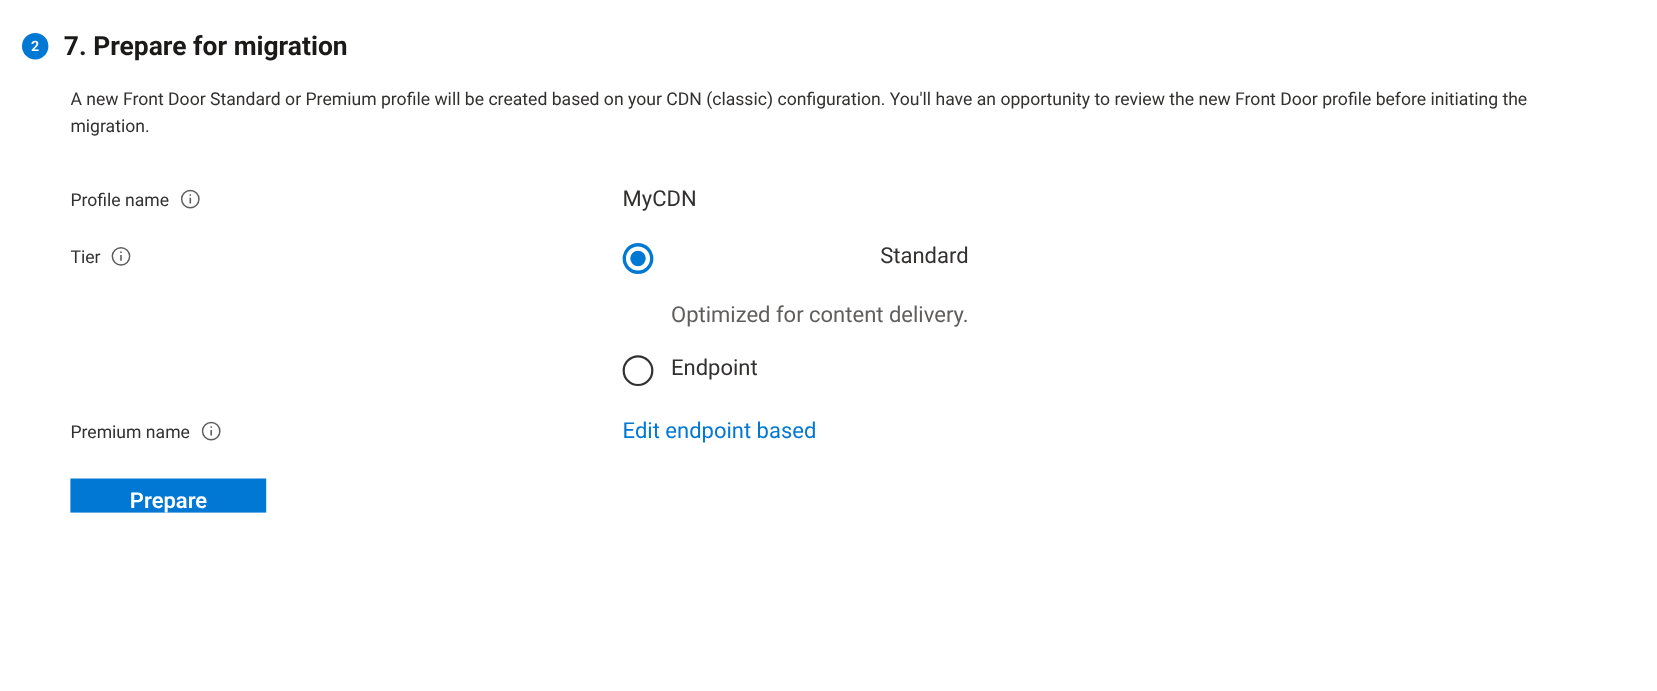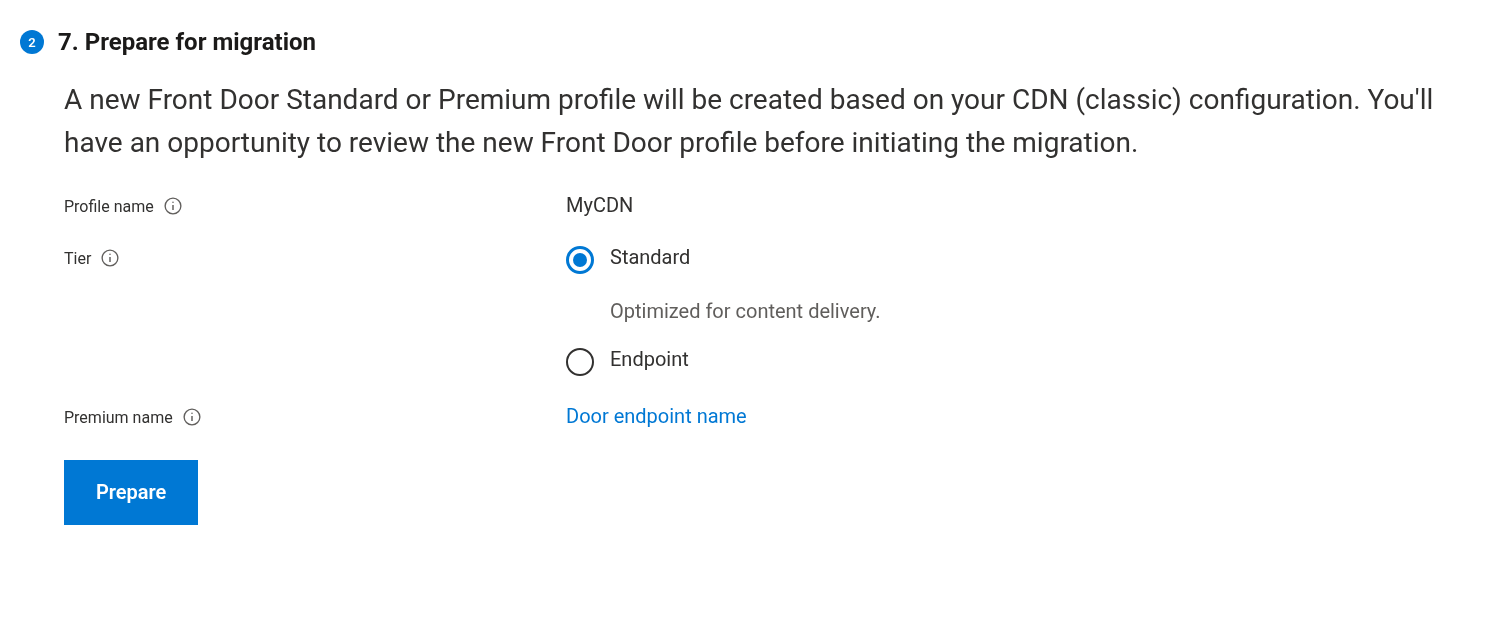--- a/index.html
+++ b/index.html
@@ -36,24 +36,24 @@
     .step-title {
       font-size: 24px;
       font-weight: 700;
       color: #1b1a19;
     }
     .content-wrap {
       padding-left: 44px;
       max-width: 1420px;
     }
     .description {
-      font-size: 28px;
+      font-size: 16px;
       line-height: 1.55;
       color: #323130;
-      margin-bottom: 28px;
+      margin-bottom: 40px;
     }
     .form-row {
       display: flex;
       align-items: flex-start;
       margin-bottom: 28px;
     }
     .form-label-col {
       width: 502px;
       flex-shrink: 0;
       display: flex;
@@ -81,20 +81,21 @@
     .radio-group {
       display: flex;
       flex-direction: column;
       gap: 24px;
     }
     .radio-option {
       display: flex;
       align-items: flex-start;
       gap: 16px;
       cursor: pointer;
+      text-align: right;
     }
     .radio-circle {
       width: 28px;
       height: 28px;
       border-radius: 50%;
       flex-shrink: 0;
       margin-top: 1px;
       position: relative;
       box-sizing: border-box;
     }
@@ -134,26 +135,26 @@
       cursor: pointer;
       font-size: 20px;
     }
     .button-row {
       margin-top: 32px;
     }
     .primary-button {
       background: #0078d4;
       color: #ffffff;
       border: none;
-      padding: 8px 32px;
+      padding: 8px 54px;
       font-size: 20px;
       font-weight: 600;
       cursor: pointer;
       font-family: inherit;
-      height: 65px;
+      height: 31px;
     }
   </style>
 </head>
 <body>
 
 <div class="step-header">
   <div class="step-badge">2</div>
   <div class="step-title">7. Prepare for migration</div>
 </div>
 
@@ -211,20 +212,20 @@
       <span>Premium name</span>
       <span class="info-icon">
         <svg viewBox="0 0 16 16" fill="none" stroke="#605e5c" stroke-width="1.2">
           <circle cx="8" cy="8" r="7"></circle>
           <line x1="8" y1="7" x2="8" y2="11.5" stroke-width="1.3"></line>
           <circle cx="8" cy="4.7" r="0.7" fill="#605e5c" stroke="none"></circle>
         </svg>
       </span>
     </div>
     <div class="form-value-col">
-      <span class="link-text">Door endpoint name</span>
+      <span class="link-text">Edit endpoint based</span>
     </div>
   </div>
 
   <div class="button-row">
     <button class="primary-button">Prepare</button>
   </div>
 </div>
 
 </body></html>

